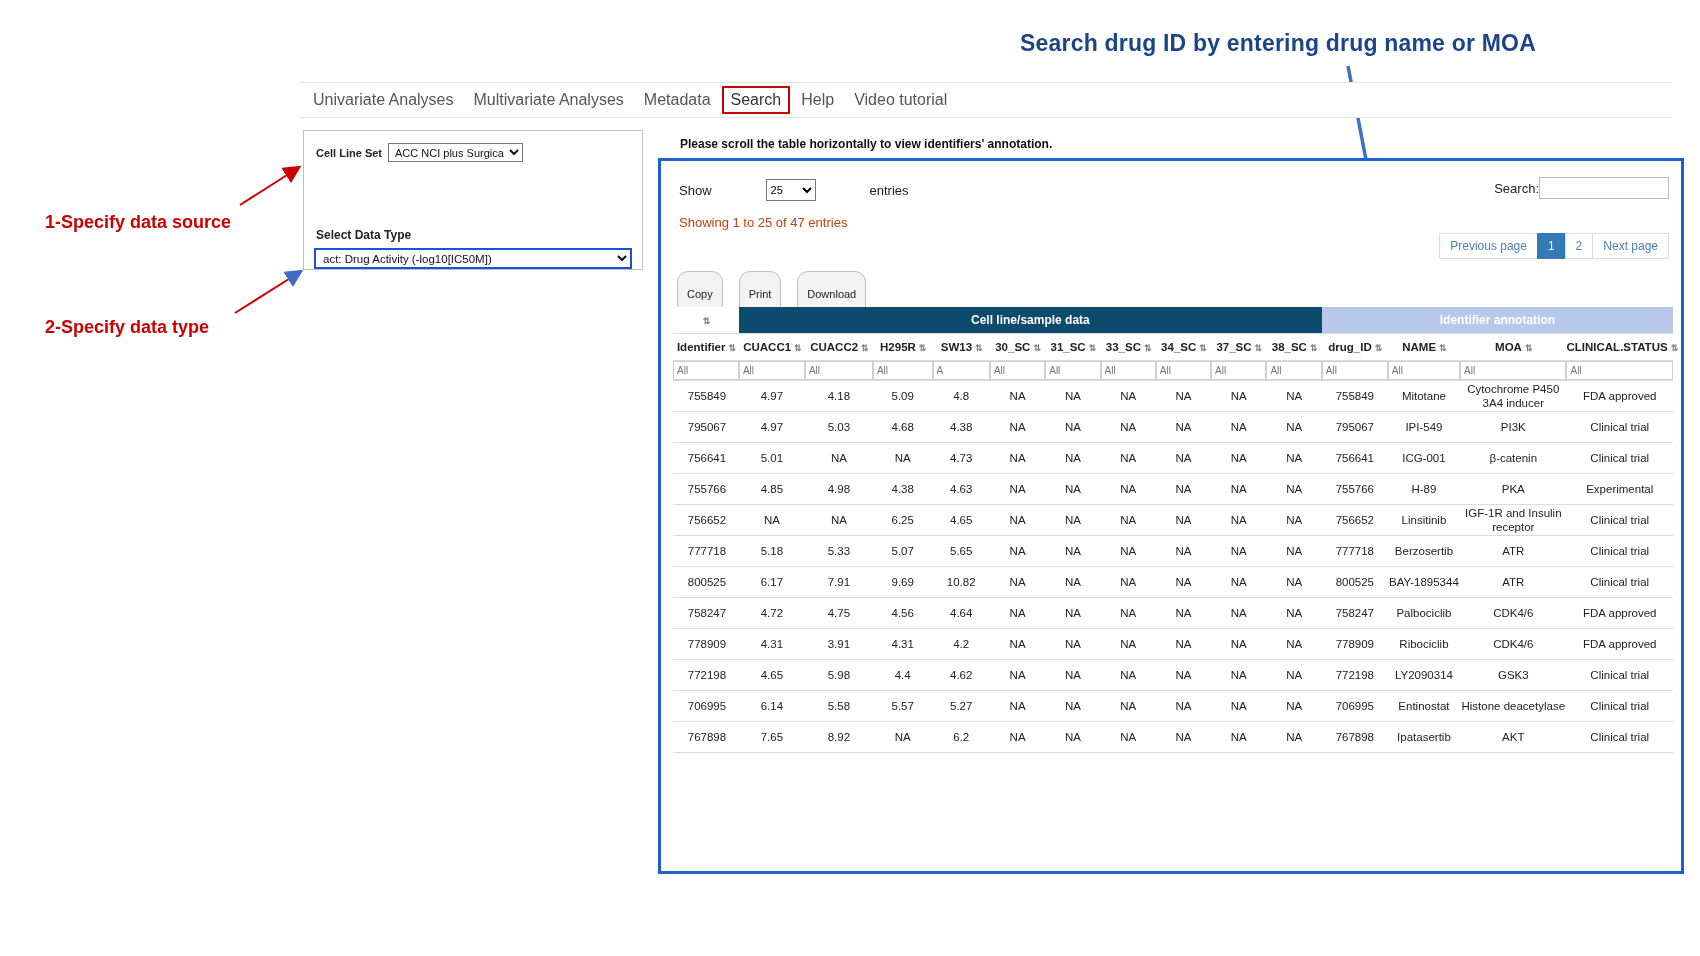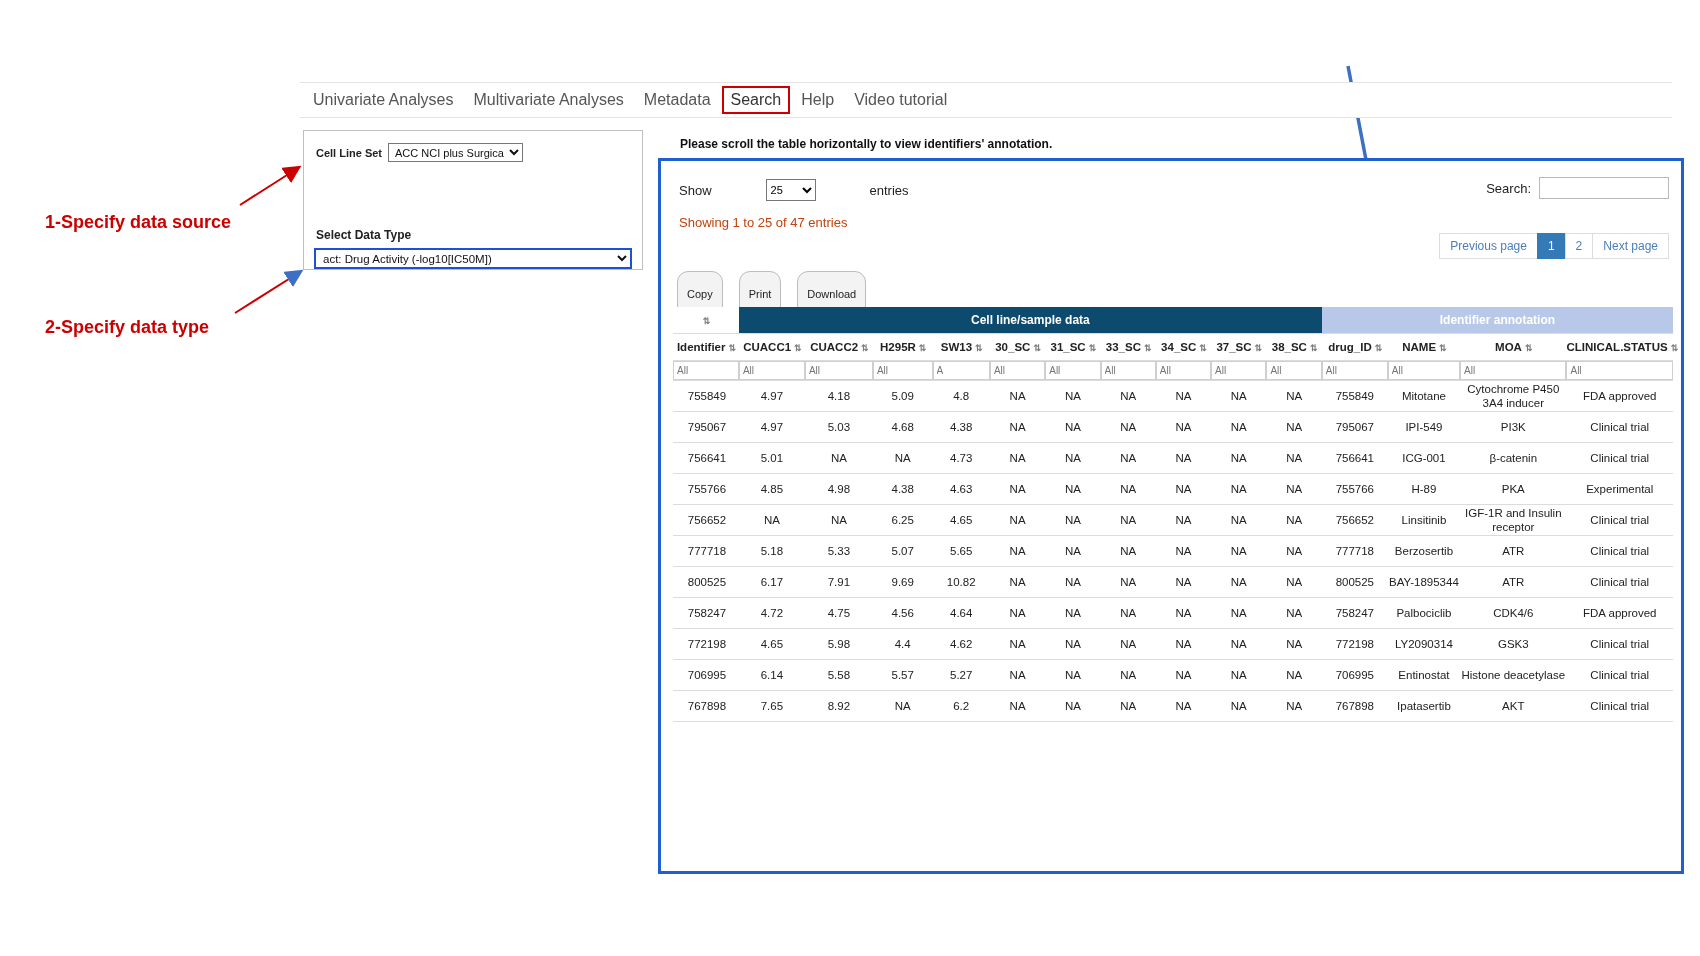--- a/index.html
+++ b/index.html
@@ -182,21 +182,20 @@
     color: #c2410c;
   }
 
   .search-wrap {
     position: absolute;
     right: 4px;
     top: 6px;
     display: flex;
     align-items: center;
     flex-direction: row-reverse;
-    gap: 8px;
   }
   .search-label {
     font-size: 13px;
     color: #222;
     margin-left: 6px;
   }
   .search-input {
     width: 130px;
     height: 22px;
     border: 1px solid #b9b9b9;
@@ -318,20 +317,21 @@
       </marker>
       <marker id="ah-blue" markerWidth="9" markerHeight="9" refX="7" refY="4.5" orient="auto">
         <path d="M0,0 L9,4.5 L0,9 z" fill="#3d6fc4"></path>
       </marker>
     </defs>
     <line x1="240" y1="205" x2="298" y2="168" stroke="#cc0000" stroke-width="2" marker-end="url(#ah-red)"></line>
     <line x1="235" y1="313" x2="300" y2="272" stroke="#cc0000" stroke-width="2" marker-end="url(#ah-blue)" style="stroke:#cc0000"></line>
     <line x1="1348" y1="66" x2="1390" y2="285" stroke="#3d6fc4" stroke-width="3.5" marker-end="url(#ah-blue)"></line>
   </svg>
 
+  <div class="callout-title">Search drug ID by entering drug  name or MOA</div>
   <div class="callout-left one">1-Specify data source</div>
   <div class="callout-left two">2-Specify data type</div>
 
   <div class="navbar">
     <div class="nav-item">Univariate Analyses</div>
     <div class="nav-item">Multivariate Analyses</div>
     <div class="nav-item">Metadata</div>
     <div class="nav-item active">Search</div>
     <div class="nav-item">Help</div>
     <div class="nav-item">Video tutorial</div>
@@ -573,20 +573,37 @@
               <td class="cell">NA</td>
               <td class="cell">NA</td>
               <td class="cell">NA</td>
               <td class="cell">NA</td>
               <td class="cell">758247</td>
               <td class="cell">Palbociclib</td>
               <td class="cell">CDK4/6</td>
               <td class="cell">FDA approved</td>
             </tr>
             <tr>
+              <td class="cell ident">778909</td>
+              <td class="cell">4.31</td>
+              <td class="cell">3.91</td>
+              <td class="cell">4.31</td>
+              <td class="cell">4.2</td>
+              <td class="cell">NA</td>
+              <td class="cell">NA</td>
+              <td class="cell">NA</td>
+              <td class="cell">NA</td>
+              <td class="cell">NA</td>
+              <td class="cell">NA</td>
+              <td class="cell">778909</td>
+              <td class="cell">Ribociclib</td>
+              <td class="cell">CDK4/6</td>
+              <td class="cell">FDA approved</td>
+            </tr>
+            <tr>
               <td class="cell ident">772198</td>
               <td class="cell">4.65</td>
               <td class="cell">5.98</td>
               <td class="cell">4.4</td>
               <td class="cell">4.62</td>
               <td class="cell">NA</td>
               <td class="cell">NA</td>
               <td class="cell">NA</td>
               <td class="cell">NA</td>
               <td class="cell">NA</td>

